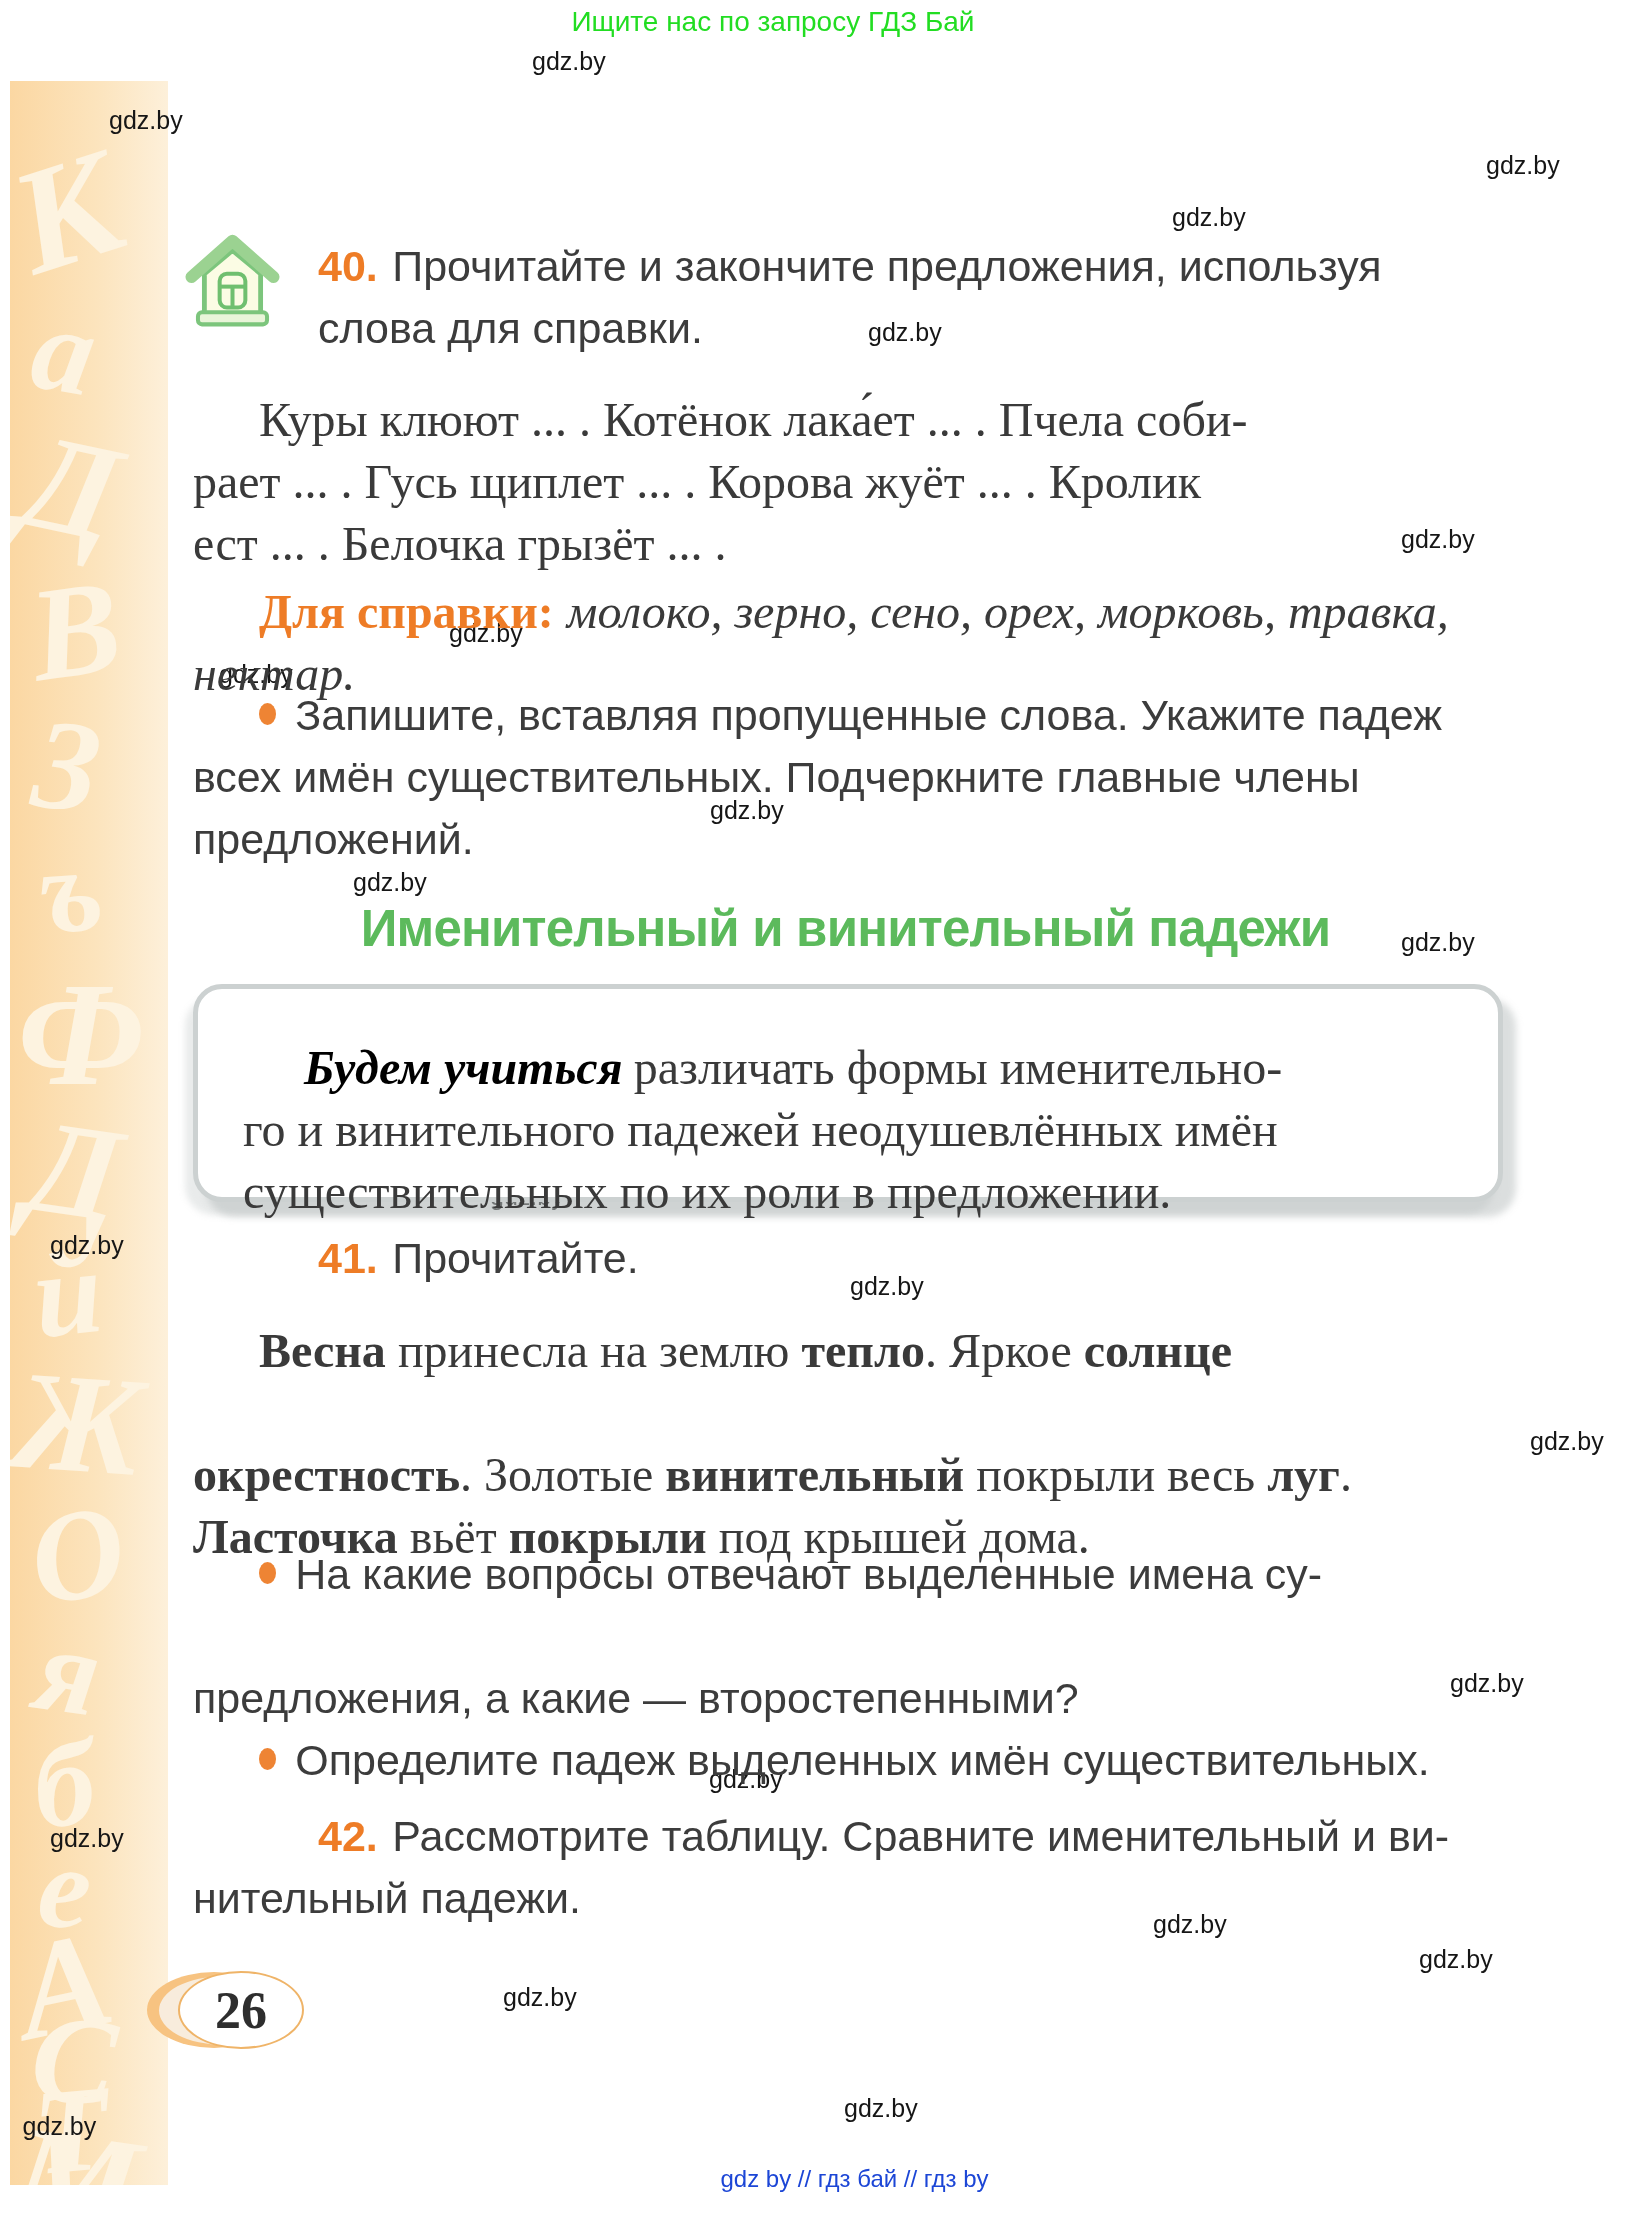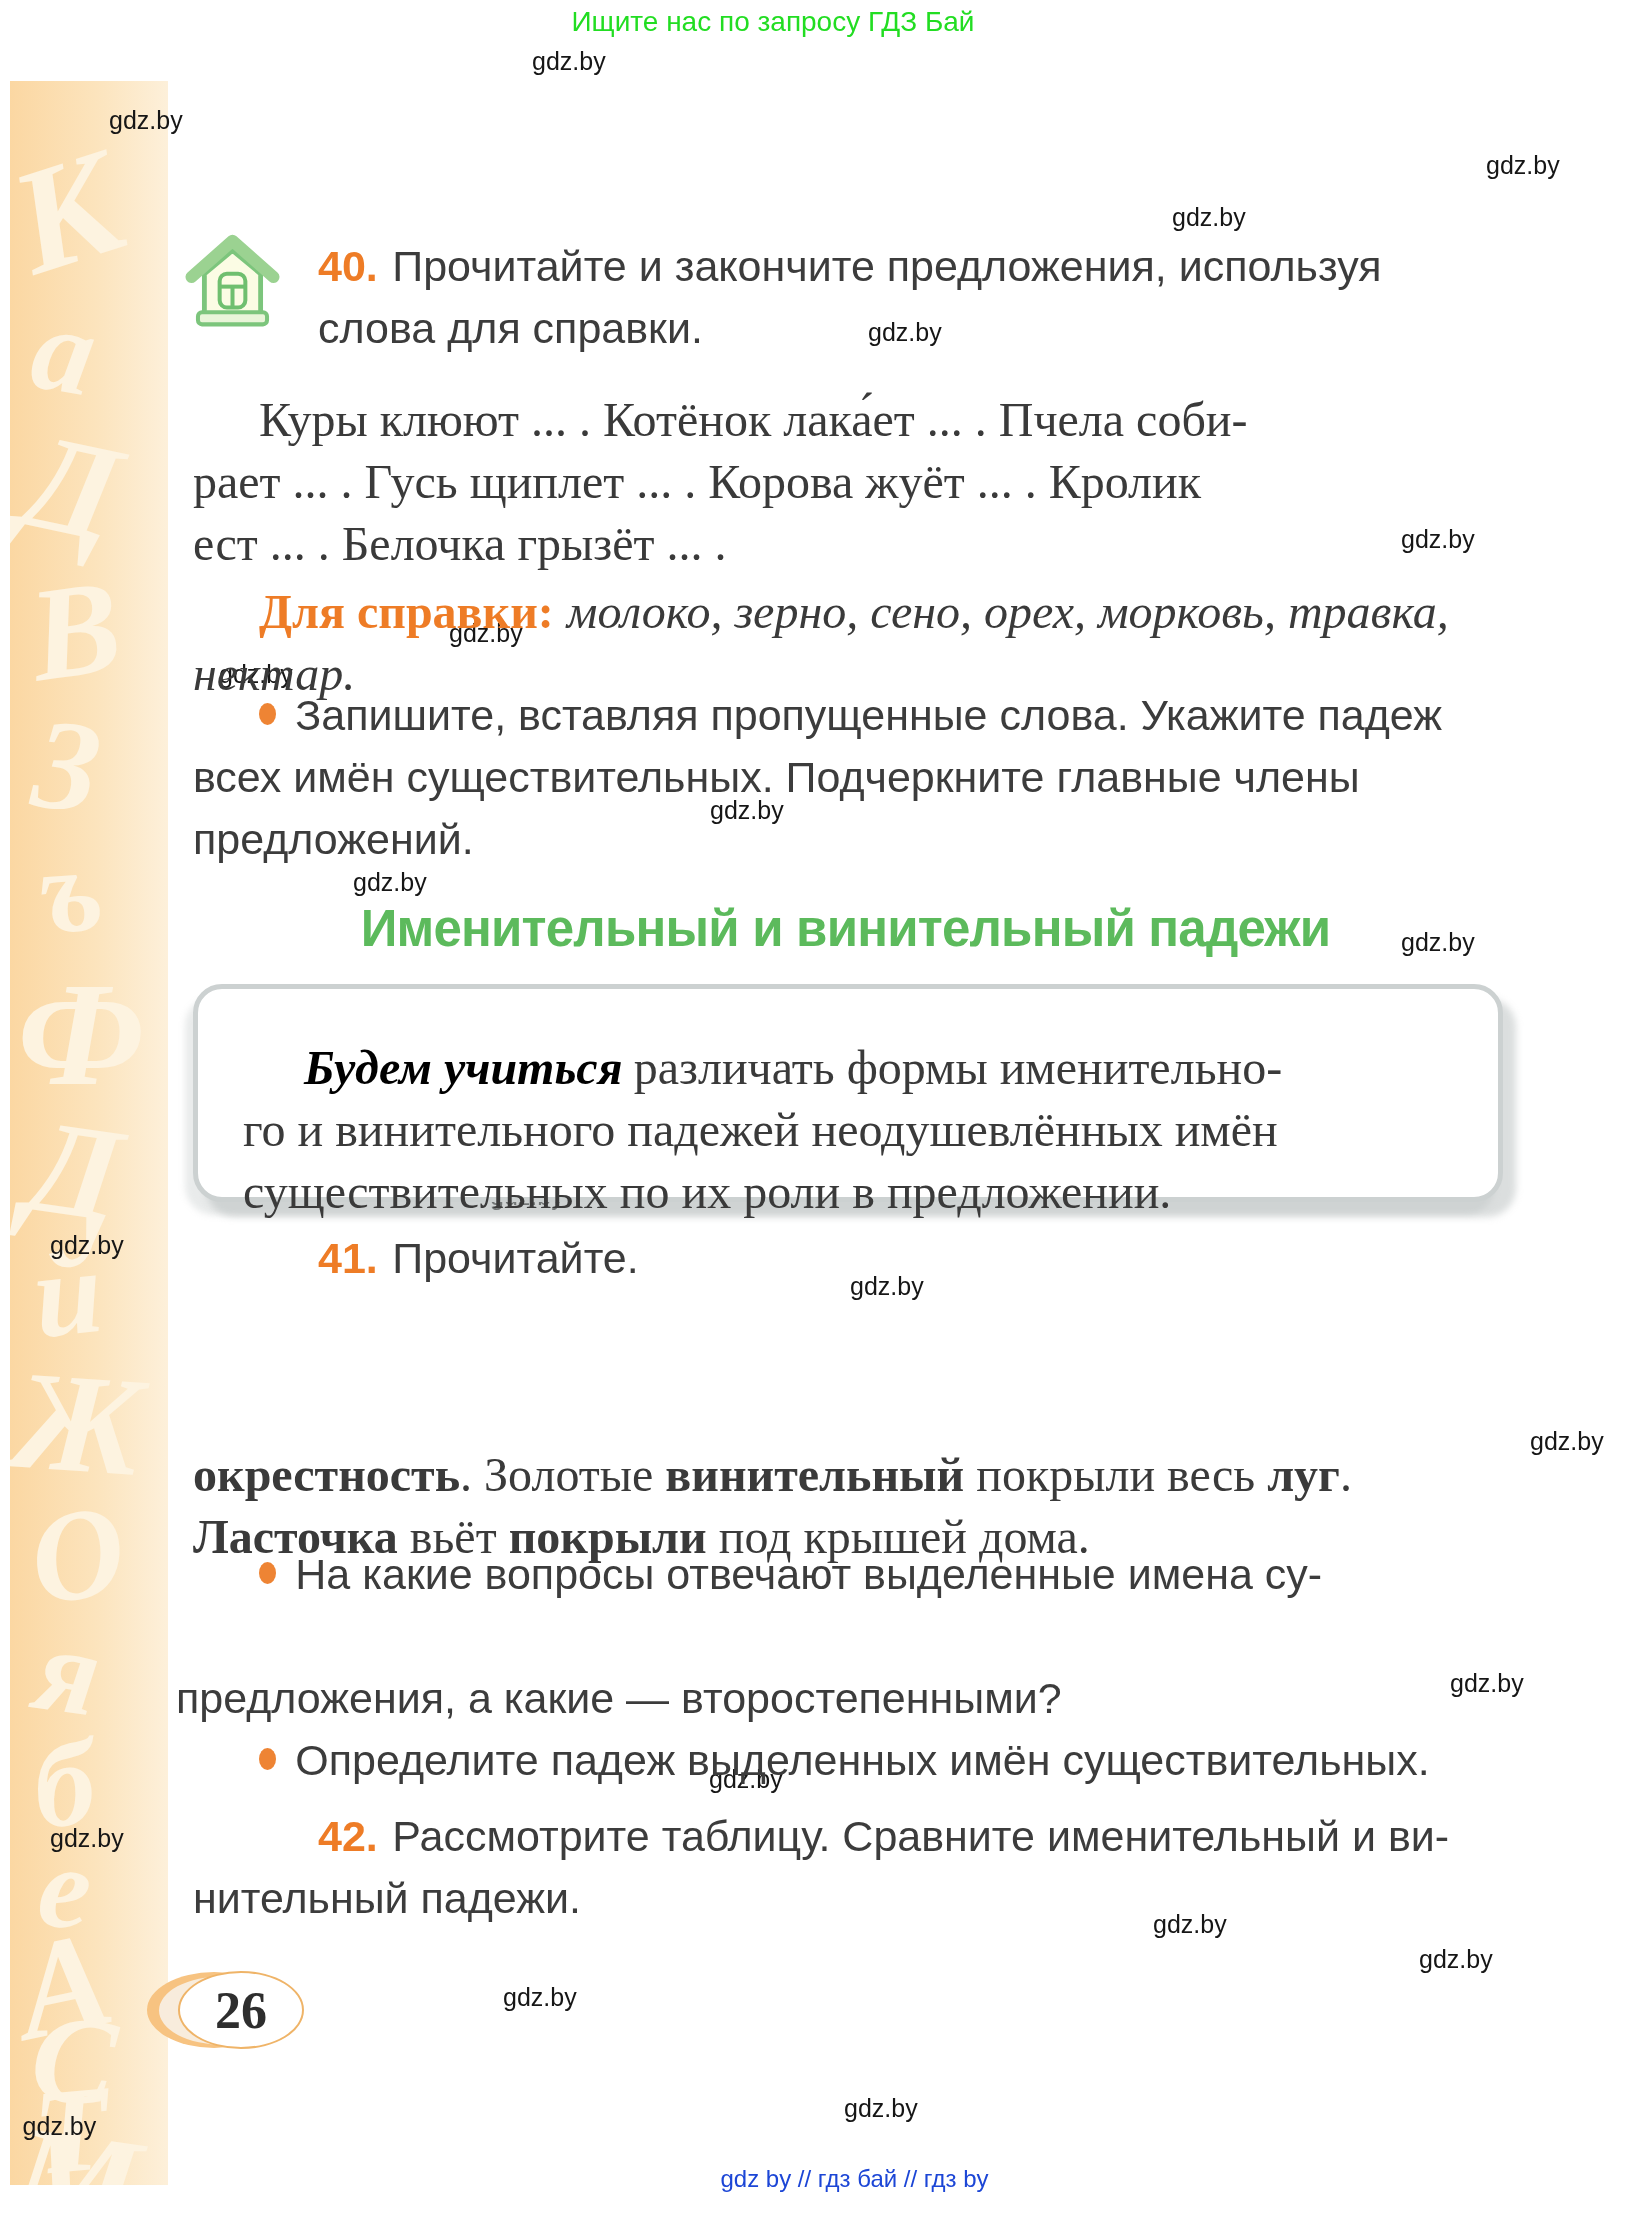--- a/index.html
+++ b/index.html
@@ -145,27 +145,28 @@
   <div class="line serif" style="left:304px;top:1012px">
     <span class="green-lead">Будем учиться</span><span>различать формы именительно-</span>
   </div>
   <div class="line serif" style="left:243px;top:1074px">го и винительного падежей неодушевлённых имён</div>
   <div class="line serif" style="left:243px;top:1136px">существительных по их роли в предложении.</div>
 
   <div class="line sans" style="left:318px;top:1234px">
     <span class="num">41.</span><span>Прочитайте.</span>
   </div>
 
+  <div class="line serif" style="left:259px;top:1295px"><span></span><b>Весна</b><span> принесла на землю </span><b>тепло</b><span>. Яркое </span><b>солнце</b><span></span></div>
   <div class="line serif" style="left:193px;top:1419px"><span></span><b>окрестность</b><span>. Золотые </span><b>винительный</b><span> покрыли весь </span><b>луг</b><span>.</span></div>
   <div class="line serif" style="left:193px;top:1481px"><span></span><b>Ласточка</b><span> вьёт </span><b>покрыли</b><span> под крышей дома.</span></div>
 
   <div class="line sans" style="left:259px;top:1550px">
     <span class="dot"></span><span>На какие вопросы отвечают выделенные имена су-</span>
   </div>
-  <div class="line sans" style="left:176px;top:1674px">предложения, а какие — второстепенными?</div>
+  <div class="line sans" style="left:193px;top:1674px">предложения, а какие — второстепенными?</div>
 
   <div class="line sans" style="left:259px;top:1736px">
     <span class="dot"></span><span>Определите падеж выделенных имён существительных.</span>
   </div>
 
   <div class="line sans" style="left:318px;top:1812px">
     <span class="num">42.</span><span>Рассмотрите таблицу. Сравните именительный и ви-</span>
   </div>
   <div class="line sans" style="left:193px;top:1874px">нительный падежи.</div>
 

